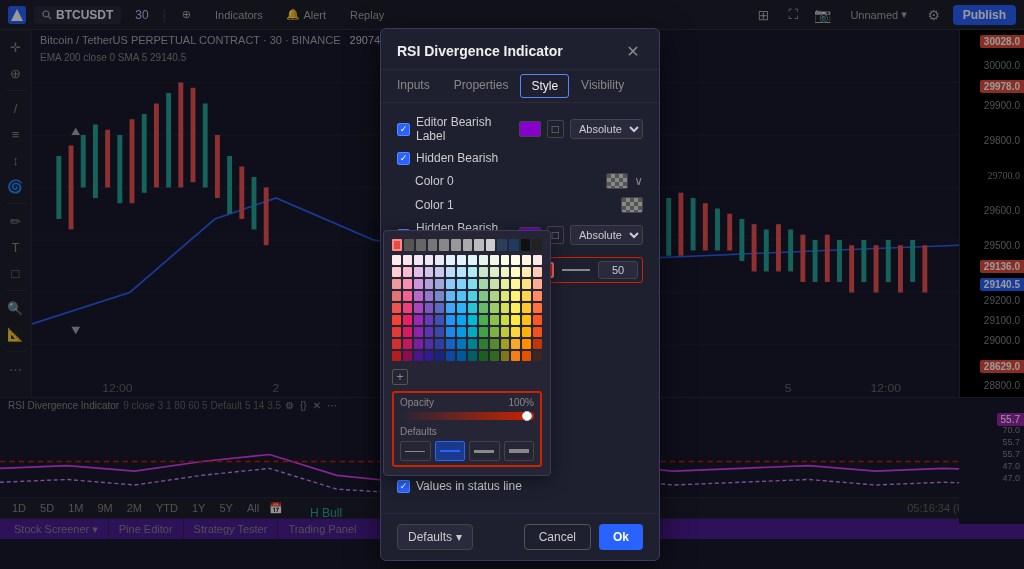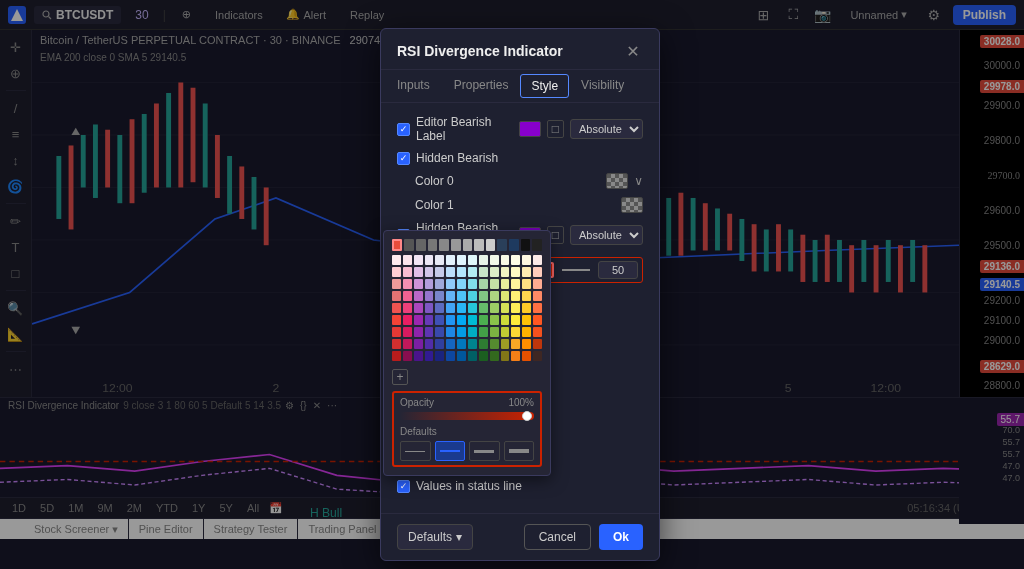--- a/index.html
+++ b/index.html
@@ -310,21 +310,21 @@
       <span class="bottom-bar-btn">All</span>
       <span style="cursor:pointer;">📅</span>
     </div>
     <div class="bottom-bar-right">
       <span style="color:#666;">05:16:34 (UTC)</span>
       <span style="cursor:pointer;">◀</span>
       <span style="cursor:pointer;">▶</span>
     </div>
   </div>
 
-  <div style="height:22px; background:#ffffff; border-top:1px solid #2a2a3e; display:flex; align-items:center; padding:0 24px; gap:0;text-align:right;">
+  <div style="height:22px; background:#4c1d95; border-top:1px solid #2a2a3e; display:flex; align-items:center; padding:0 4px; gap:0;text-align:right;">
     <span style="font-size:11px; color:#888; padding:0 10px; cursor:pointer; border-right:1px solid #2a2a3e; height:100%; display:flex; align-items:center;">Stock Screener ▾</span>
     <span style="font-size:11px; color:#888; padding:0 10px; cursor:pointer; border-right:1px solid #2a2a3e; height:100%; display:flex; align-items:center;">Pine Editor</span>
     <span style="font-size:11px; color:#888; padding:0 10px; cursor:pointer; border-right:1px solid #2a2a3e; height:100%; display:flex; align-items:center;">Strategy Tester</span>
     <span style="font-size:11px; color:#888; padding:0 10px; cursor:pointer; height:100%; display:flex; align-items:center;">Trading Panel</span>
   </div>
 </div>
 
 <div class="modal-overlay"></div>
 
 <div class="modal">

